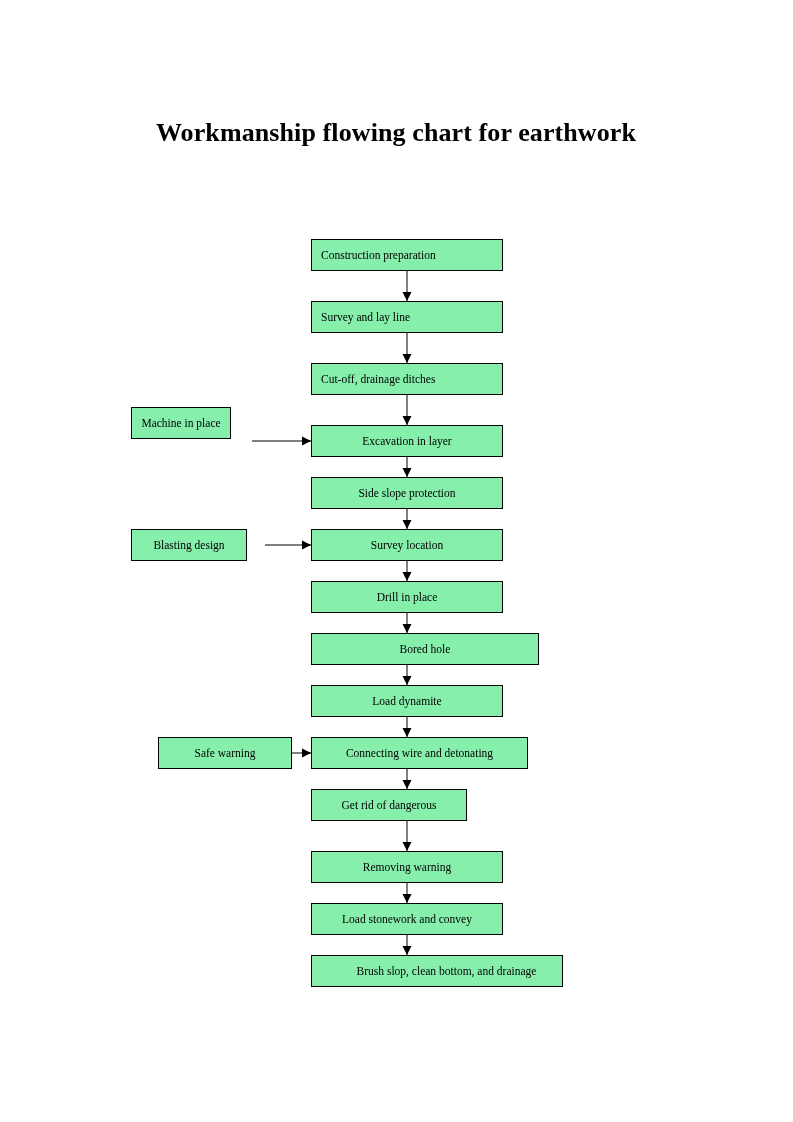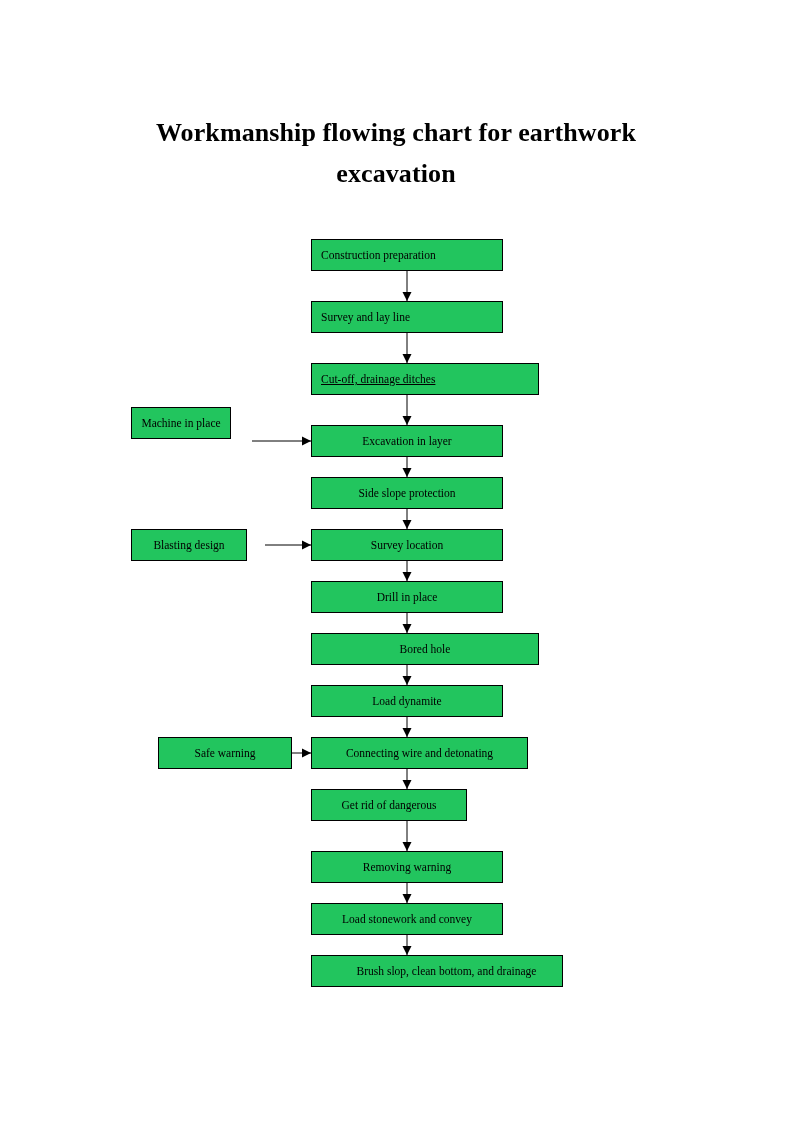--- a/index.html
+++ b/index.html
@@ -43,21 +43,21 @@
     left: 0;
     top: 0;
     width: 793px;
     height: 1122px;
   }
 
   .node {
     position: absolute;
     box-sizing: border-box;
     border: 1px solid #000000;
-    background: #22c55e;
+    background: #86efac;
     font-size: 11.5px;
     line-height: 30px;
     height: 32px;
     white-space: nowrap;
     overflow: hidden;
   }
   .node.center { text-align: center; }
   .node.leftpad { text-align: left; padding-left: 9px; }
 
   .svg-layer {
@@ -69,21 +69,20 @@
     pointer-events: none;
   }
 </style>
 </head>
 <body>
 
 <div id="page">
 
   <div class="doc-title">
     <div>Workmanship flowing chart for earthwork</div>
-    <div>excavation</div>
   </div>
 
   <div id="flow">
 
     <svg class="svg-layer" id="connector-layer" viewBox="0 0 793 1122" width="793" height="1122">
         <line x1="407" y1="271" x2="407" y2="301" stroke="#000000" stroke-width="1"></line>
         <polygon points="402.5,292 411.5,292 407,301" fill="#000000"></polygon>
         <line x1="407" y1="333" x2="407" y2="363" stroke="#000000" stroke-width="1"></line>
         <polygon points="402.5,354 411.5,354 407,363" fill="#000000"></polygon>
         <line x1="407" y1="395" x2="407" y2="425" stroke="#000000" stroke-width="1"></line>
@@ -112,21 +111,21 @@
         <polygon points="302,436.5 302,445.5 311,441" fill="#000000"></polygon>
         <line x1="265" y1="545" x2="311" y2="545" stroke="#000000" stroke-width="1"></line>
         <polygon points="302,540.5 302,549.5 311,545" fill="#000000"></polygon>
         <line x1="265" y1="753" x2="311" y2="753" stroke="#000000" stroke-width="1"></line>
         <polygon points="302,748.5 302,757.5 311,753" fill="#000000"></polygon>
       </svg>
 
     <div id="nodes-main">
         <div class="node leftpad" style="left: 311px; top: 239px; width: 192px;"><span>Construction preparation</span></div>
         <div class="node leftpad" style="left: 311px; top: 301px; width: 192px;"><span>Survey and lay line</span></div>
-        <div class="node leftpad" style="left: 311px; top: 363px; width: 228px; text-decoration: underline;"><span>Cut-off, drainage ditches</span></div>
+        <div class="node leftpad" style="left: 311px; top: 363px; width: 192px;"><span>Cut-off, drainage ditches</span></div>
         <div class="node center" style="left: 311px; top: 425px; width: 192px;"><span>Excavation in layer</span></div>
         <div class="node center" style="left: 311px; top: 477px; width: 192px;"><span>Side slope protection</span></div>
         <div class="node center" style="left: 311px; top: 529px; width: 192px;"><span>Survey location</span></div>
         <div class="node center" style="left: 311px; top: 581px; width: 192px;"><span>Drill in place</span></div>
         <div class="node center" style="left: 311px; top: 633px; width: 228px;"><span>Bored hole</span></div>
         <div class="node center" style="left: 311px; top: 685px; width: 192px;"><span>Load dynamite</span></div>
         <div class="node center" style="left: 311px; top: 737px; width: 217px;"><span>Connecting wire and detonating</span></div>
         <div class="node center" style="left: 311px; top: 789px; width: 156px;"><span>Get rid of dangerous</span></div>
         <div class="node center" style="left: 311px; top: 851px; width: 192px;"><span>Removing warning</span></div>
         <div class="node center" style="left: 311px; top: 903px; width: 192px;"><span>Load stonework and convey</span></div>

